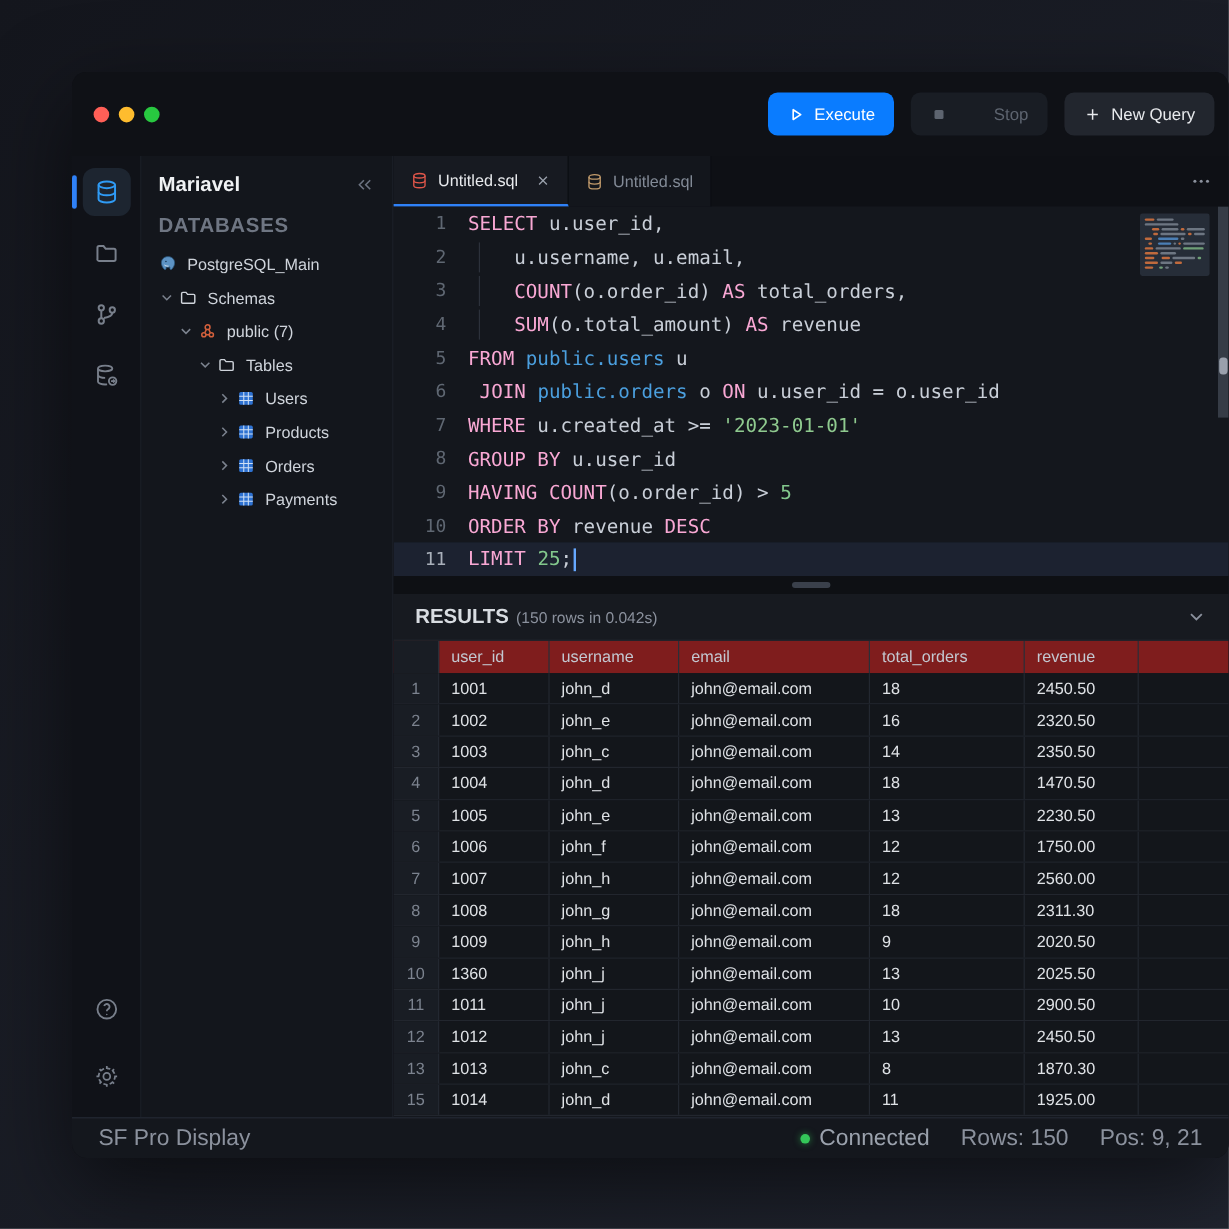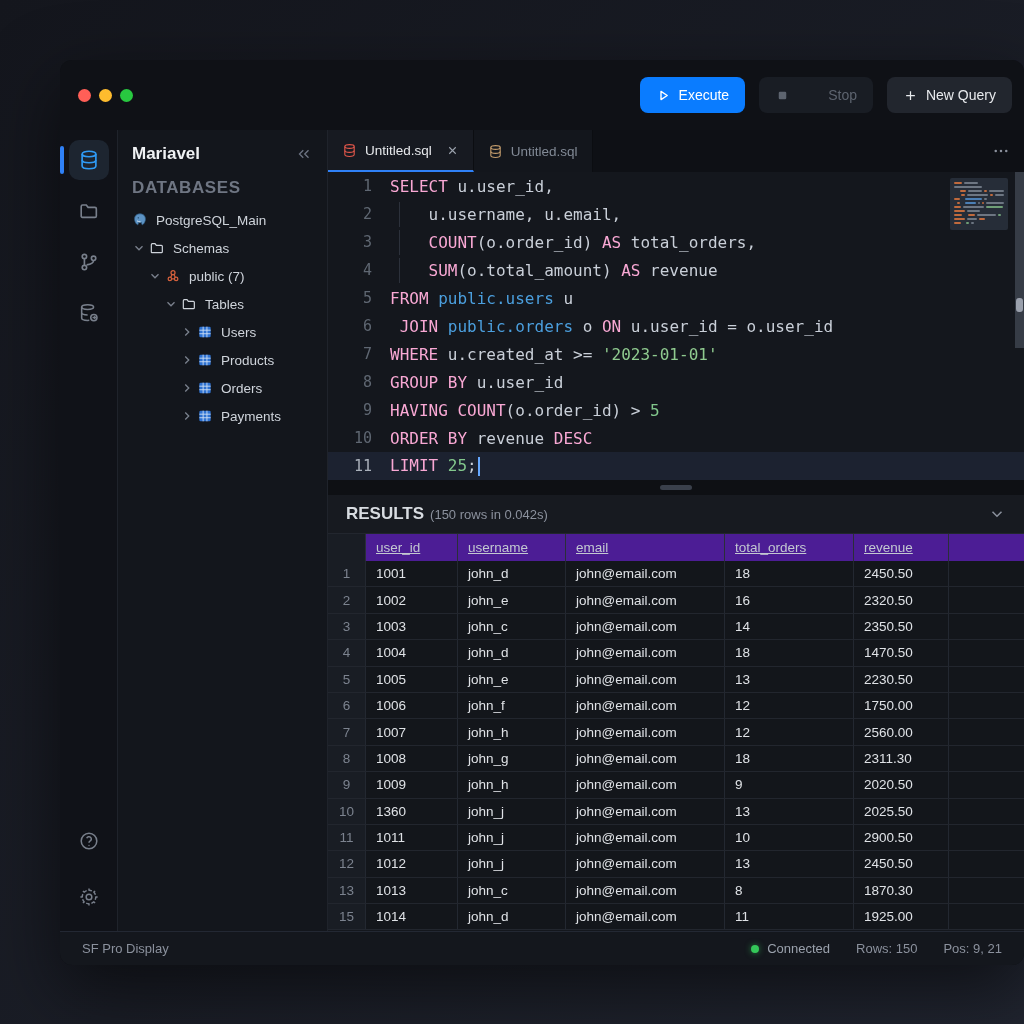--- a/index.html
+++ b/index.html
@@ -91,30 +91,30 @@
   .divider { height:15px; flex:0 0 15px; background:#0e1014; display:flex; align-items:center; justify-content:center; }
   .handle { width:32px; height:5px; border-radius:3px; background:#3a404b; }
 
   
   .res-head { height:39px; flex:0 0 39px; display:flex; align-items:center; padding:0 18px; background:#171a20; border-bottom:1px solid #22262e; }
   .res-title { font-size:17px; font-weight:bold; color:#d8dce1; }
   .res-meta { font-size:13px; color:#8b919d; margin-left:6px; font-weight:normal; }
   .res-collapse { margin-left:auto; width:18px; height:18px; color:#8b919d; }
   .rtable { flex:1; min-height:0; overflow:hidden; font-size:13.5px; }
   .thead,.trow { display:grid; grid-template-columns:38px 92px 108px 159px 129px 95px 1fr; }
-  .thead { height:27px; background:#4c1d95; color:#c3c8d1;text-decoration:underline; }
+  .thead { height:27px; background:#7f1d1d; color:#c3c8d1; }
   .hc { display:flex; align-items:center; padding:0 10px; border-right:1px solid #2a2f38; }
   .hc.last { border-right:none; }
   .trow { height:26.4px; background:#13161b; border-bottom:1px solid #22262e; color:#dfe2e6; }
   .tc { display:flex; align-items:center; padding:0 10px; border-right:1px solid #232831; overflow:hidden; white-space:nowrap; }
   .tc.last { border-right:none; }
   .rn { justify-content:center; padding:0 4px; background:#191d24; color:#7c838f; }
 
   
-  .statusbar { height:34px; flex:0 0 34px; background:#14171d; border-top:1px solid #232833; display:flex; align-items:center; padding:0 22px; font-size:13px; color:#8b919d; }
+  .statusbar { height:34px; flex:0 0 34px; background:#14171d; border-top:1px solid #232833; display:flex; align-items:center; padding:0 22px; font-size:19px; color:#8b919d; }
   .sb-right { margin-left:auto; display:flex; align-items:center; gap:26px; }
   .conn { display:flex; align-items:center; gap:8px; color:#9aa1ac; }
   .dot { width:8px; height:8px; border-radius:50%; background:#34c759; box-shadow:0 0 6px rgba(52,199,89,.6); }
 </style>
 </head>
 <body>
 
 <div class="window">
 
   <div class="menubar">

